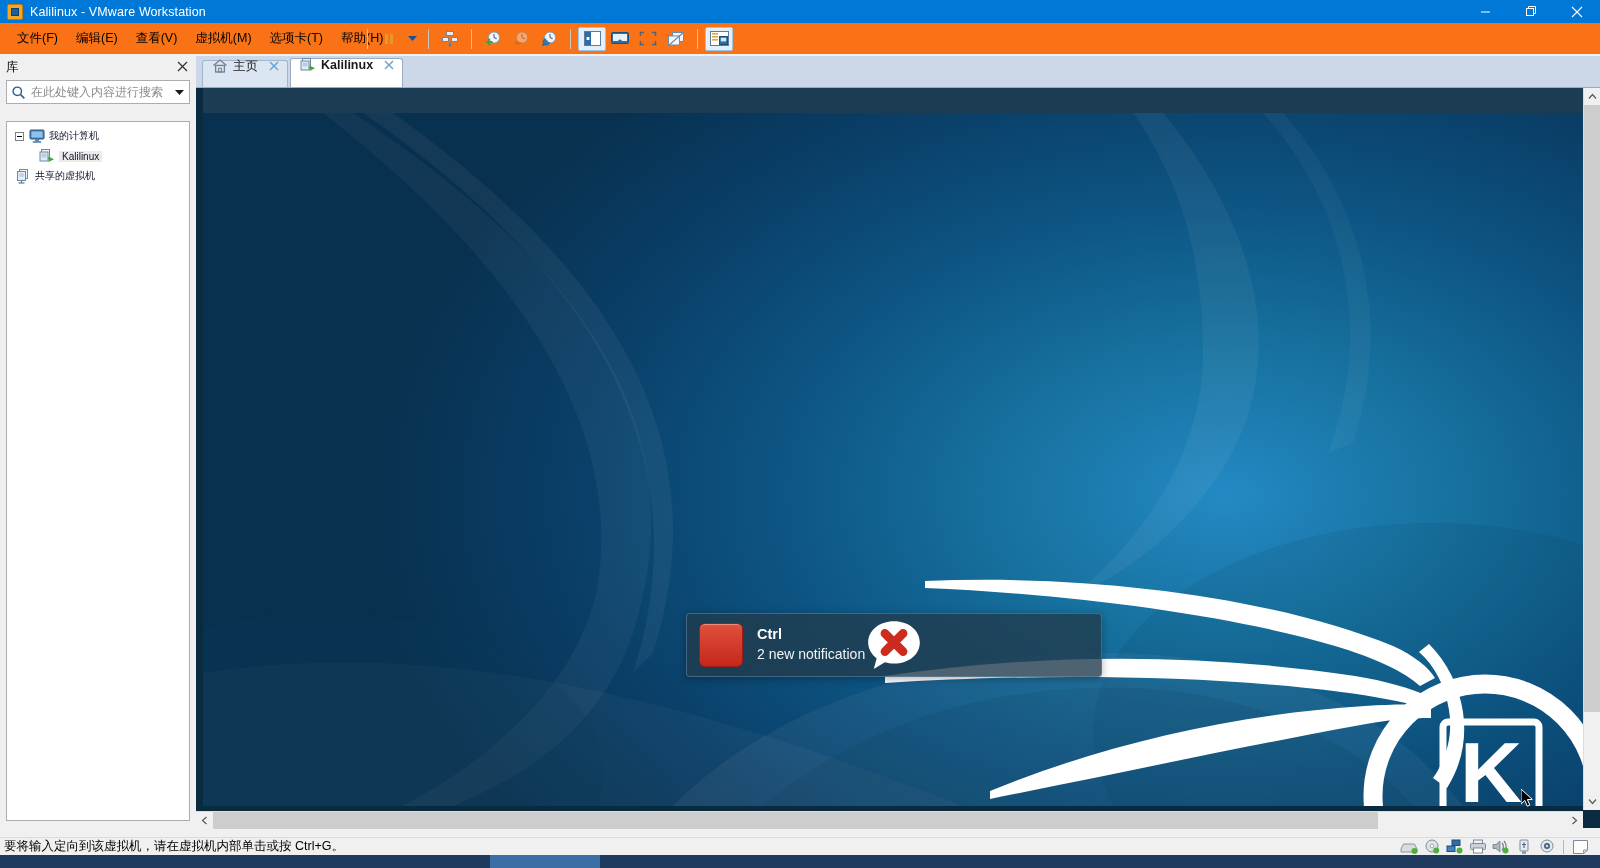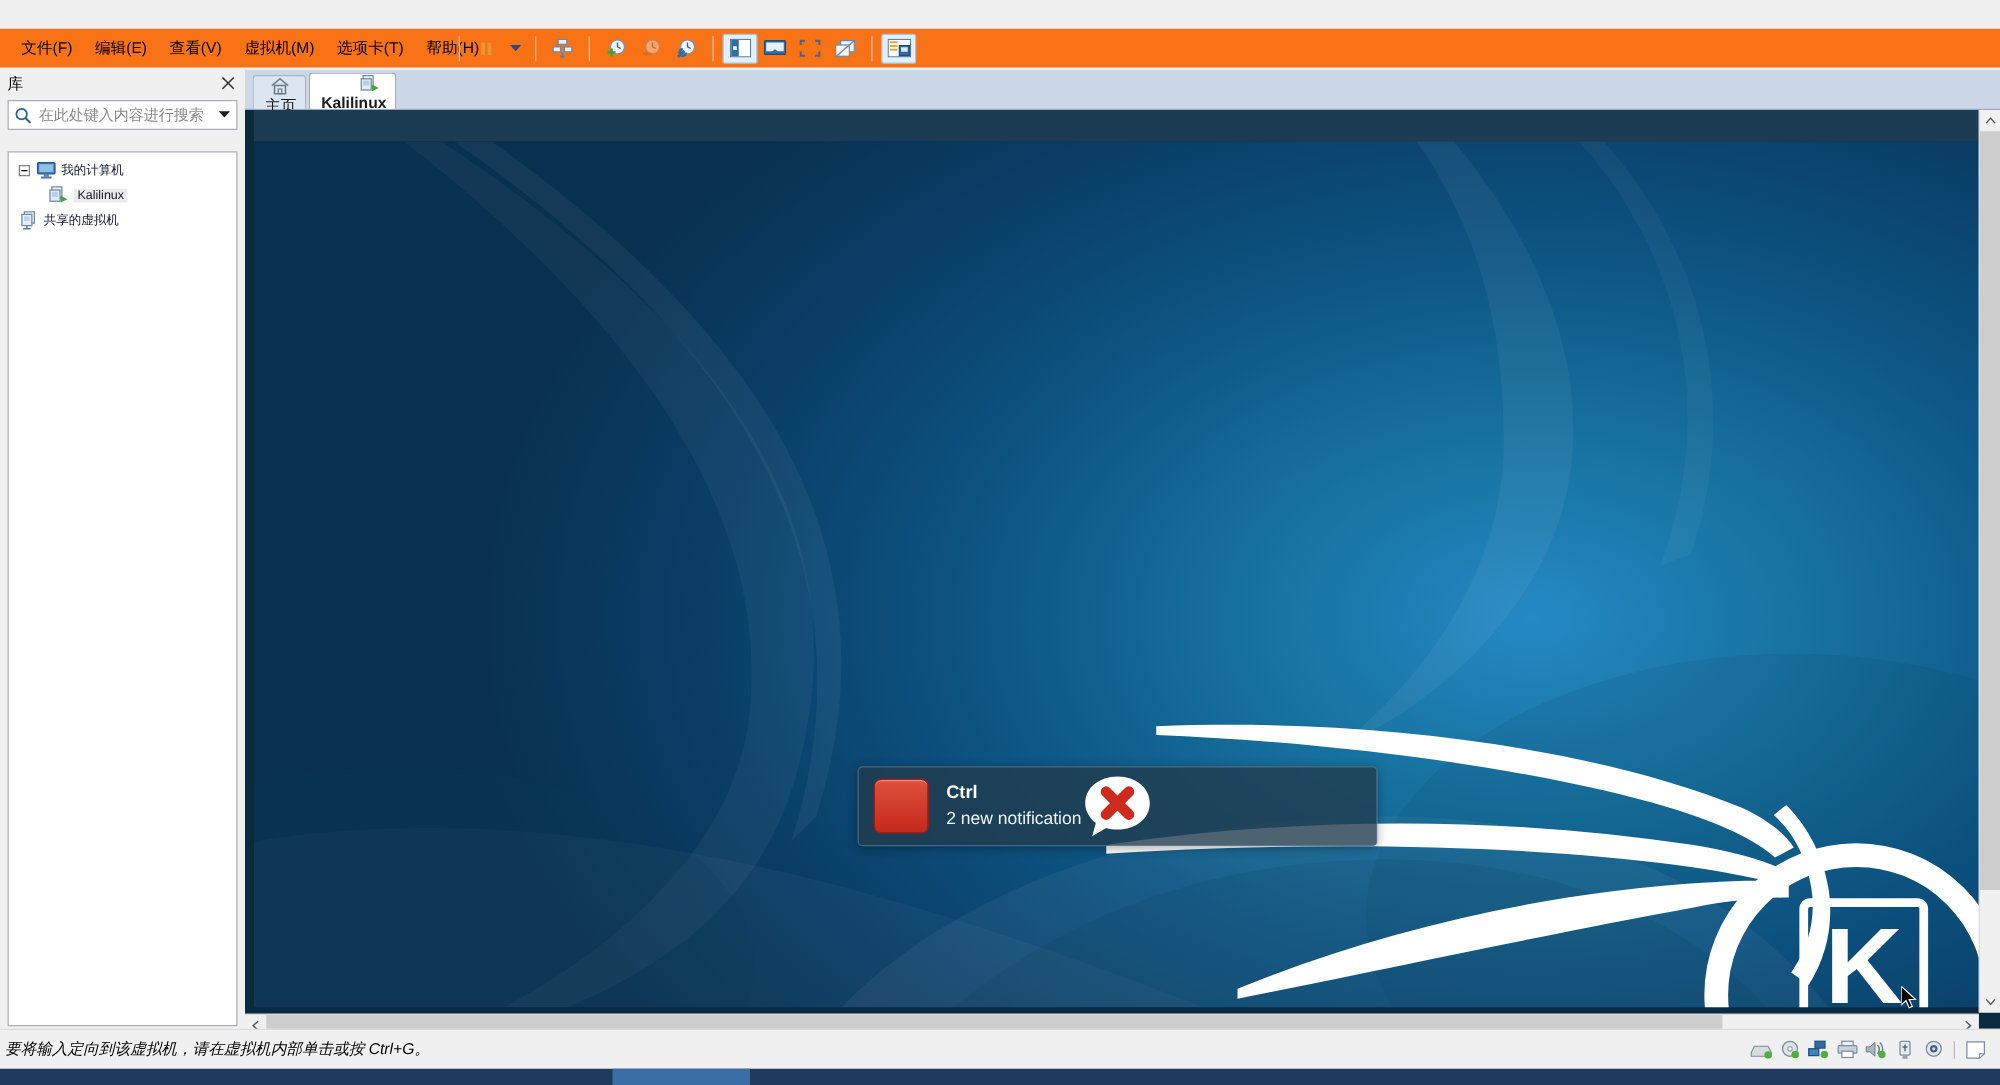--- a/index.html
+++ b/index.html
@@ -92,23 +92,23 @@
   .tree-label { font-size: 10px; color: #0f172a; }
   .tree-label.selected { background: #ebebeb; padding: 0 3px; }
 
   
   .tabstrip {
     position: absolute; top: 56px; left: 196px; width: 1404px; height: 32px;
     background: #ccd7e8; border-bottom: 1px solid #9aabc2;
     display: flex; align-items: flex-end; padding-left: 6px;
   }
   .tab {
-    height: 27px; display: flex; align-items: flex-end; padding: 0 7px 16px 9px;
+    height: 27px; display: flex; align-items: center; padding: 0 7px 16px 9px;
     background: #dce6f2; border: 1px solid #a4b6cd; border-bottom: none;
-    border-radius: 3px 3px 0 0; margin-right: 2px; flex-direction: column;
+    border-radius: 3px 3px 0 0; margin-right: 2px;
   }
   .tab.active { background: #ffffff; border-color: #9aabc2; height: 29px; }
   .tab-ico { width: 16px; height: 16px; margin-right: 5px; flex: none; }
   .tab-label { font-size: 12.5px; color: #1a1a1a; white-space: nowrap; }
   .tab.active .tab-label { font-weight: bold; }
   .tab-close {
     margin-left: 9px; width: 13px; height: 13px; color: #5b8fc9;
     display: flex; align-items: center; justify-content: center; font-size: 13px;
   }
 
@@ -185,23 +185,23 @@
     position: absolute; bottom: 40px; left: 196px; width: 1387px; height: 17px;
     background: #f0f0f0; border-top: 1px solid #dcdcdc;
   }
   .hscroll .thumb {
     position: absolute; top: 0; left: 17px; width: 1165px; height: 17px; background: #cdcdcd;
   }
   .hscroll .right-arrow { position: absolute; right: 0; top: 0; }
 
   
   .statusbar {
-    position: absolute; bottom: 13px; left: 0; width: 1600px; height: 32px;
+    position: absolute; bottom: 13px; left: 0; width: 1600px; height: 18px;
     background: #f0f0f0; border-top: 1px solid #dcdcdc;
-    display: flex; align-items: center; font-style: italic;
+    display: flex; align-items: center;
   }
   .status-text { font-size: 12.5px; color: #000; margin-left: 4px; white-space: nowrap; }
   .dev-icons { margin-left: auto; display: flex; align-items: center; padding-right: 8px; }
   .dev-ico { width: 19px; height: 16px; margin: 0 2px; display: flex; align-items: center; justify-content: center; }
   .dev-sep { width: 1px; height: 14px; background: #b9b9b9; margin: 0 5px; }
 
   .taskbar {
     position: absolute; bottom: 0; left: 0; width: 1600px; height: 13px;
     background: #1f3a5f;
   }
@@ -211,20 +211,43 @@
   .cursor {
     position: absolute; left: 1521px; top: 789px; width: 14px; height: 20px;
     pointer-events: none;
   }
 </style>
 </head>
 <body>
 
 <div id="app">
 
+  <div class="titlebar">
+    <div class="title-icon"></div>
+    <div class="title-text">Kalilinux - VMware Workstation</div>
+    <div class="winbtns">
+      <div class="winbtn">
+        <svg width="11" height="11" viewBox="0 0 11 11">
+            <line x1="1" y1="6" x2="10" y2="6" stroke="#fff" stroke-width="1"></line>
+          </svg>
+      </div>
+      <div class="winbtn">
+        <svg width="11" height="11" viewBox="0 0 11 11">
+          <rect x="0.5" y="2.5" width="7" height="7" fill="none" stroke="#fff" stroke-width="1"></rect>
+          <polyline points="2.5,2.5 2.5,0.5 9.5,0.5 9.5,7.5 7.5,7.5" fill="none" stroke="#fff" stroke-width="1"></polyline>
+        </svg>
+      </div>
+      <div class="winbtn close">
+        <svg width="12" height="12" viewBox="0 0 12 12">
+          <line x1="1" y1="1" x2="11" y2="11" stroke="#fff" stroke-width="1.1"></line>
+          <line x1="11" y1="1" x2="1" y2="11" stroke="#fff" stroke-width="1.1"></line>
+        </svg>
+      </div>
+    </div>
+  </div>
 
   <div class="menubar">
     <div class="menuitem">文件(F)</div>
     <div class="menuitem">编辑(E)</div>
     <div class="menuitem">查看(V)</div>
     <div class="menuitem">虚拟机(M)</div>
     <div class="menuitem">选项卡(T)</div>
     <div class="menuitem">帮助(H)</div>
   </div>
 

